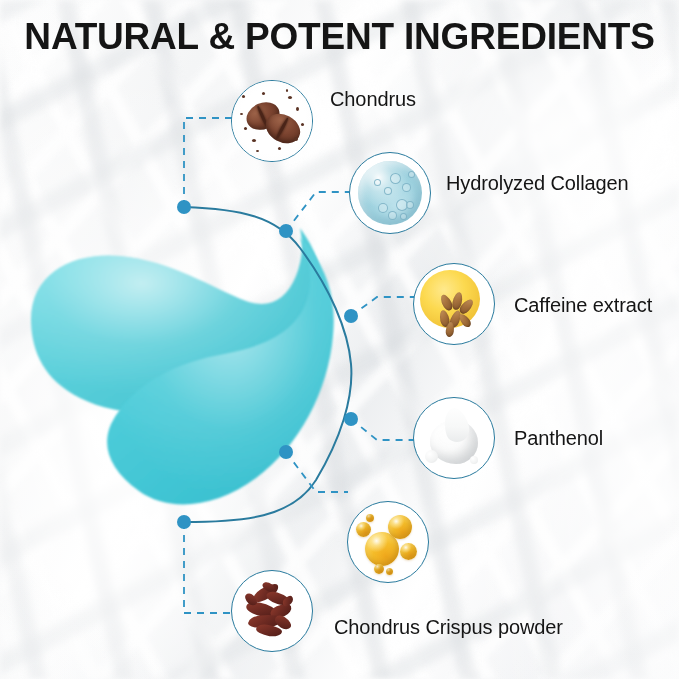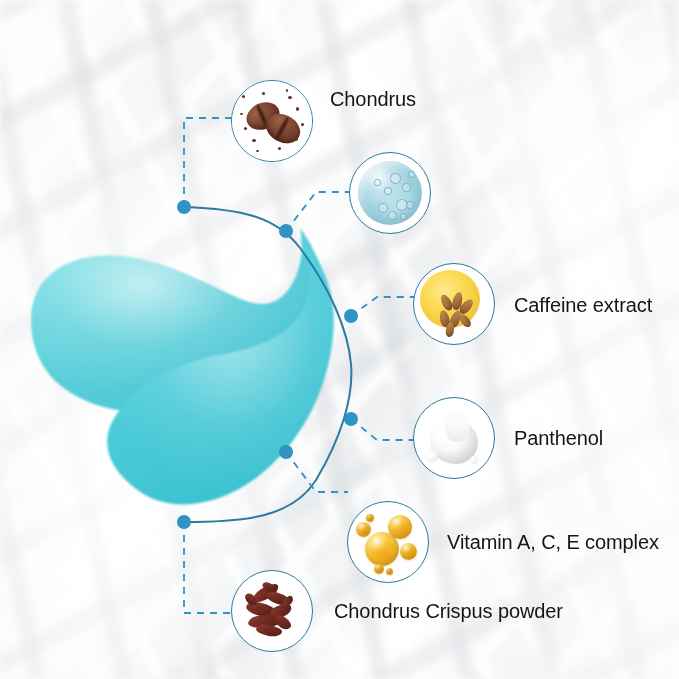--- a/index.html
+++ b/index.html
@@ -196,20 +196,21 @@
 <body>
 
 <div id="infographic">
 
   <div class="bg-layer bg-base"></div>
   <div class="bg-layer bg-caustic-a"></div>
   <div class="bg-layer bg-caustic-b"></div>
   <div class="bg-layer bg-sheen"></div>
   <div class="bg-layer bg-vignette"></div>
 
+  <div id="title">NATURAL &amp; POTENT INGREDIENTS</div>
 
   <svg id="patches" width="679" height="679" viewBox="0 0 679 679">
     <defs>
       <linearGradient id="patchTop" x1="0" y1="0" x2="1" y2="1">
         <stop offset="0%" stop-color="#7fe2e9"></stop>
         <stop offset="28%" stop-color="#63d4de"></stop>
         <stop offset="58%" stop-color="#52cbd7"></stop>
         <stop offset="100%" stop-color="#46c3d2"></stop>
       </linearGradient>
       <linearGradient id="patchBot" x1="0.2" y1="0" x2="0.85" y2="1">
@@ -330,20 +331,21 @@
       <div class="bub" style="left:34px; top:34px; width:6px;  height:6px;"></div>
       <div class="bub" style="left:46px; top:46px; width:10px; height:10px;"></div>
       <div class="bub" style="left:28px; top:50px; width:8px;  height:8px;"></div>
       <div class="bub" style="left:56px; top:48px; width:6px;  height:6px;"></div>
       <div class="bub" style="left:38px; top:58px; width:7px;  height:7px;"></div>
       <div class="bub" style="left:24px; top:26px; width:5px;  height:5px;"></div>
       <div class="bub" style="left:58px; top:18px; width:5px;  height:5px;"></div>
       <div class="bub" style="left:50px; top:60px; width:5px;  height:5px;"></div>
     </div>
   </div>
+  <div class="ing-label" style="left:446px; top:172px;">Hydrolyzed Collagen</div>
 
   <div class="ing-circle" style="left:413px; top:263px; width:82px; height:82px;">
     <div style="position:absolute;inset:0;">
       <div class="oil-pool" style="left:6px; top:6px; width:60px; height:58px;"></div>
       <div class="seed" style="left:28px; top:30px; width:9px;  height:17px; transform:rotate(-28deg);"></div>
       <div class="seed" style="left:39px; top:28px; width:9px;  height:18px; transform:rotate(14deg);"></div>
       <div class="seed" style="left:48px; top:34px; width:9px;  height:17px; transform:rotate(42deg);"></div>
       <div class="seed" style="left:26px; top:46px; width:9px;  height:17px; transform:rotate(-12deg);"></div>
       <div class="seed" style="left:37px; top:46px; width:9px;  height:18px; transform:rotate(22deg);"></div>
       <div class="seed" style="left:47px; top:49px; width:8px;  height:15px; transform:rotate(-38deg);"></div>
@@ -366,31 +368,30 @@
     <div style="position:absolute;inset:0;">
       <div class="vbub" style="left:17px; top:30px; width:34px; height:34px;"></div>
       <div class="vbub" style="left:40px; top:13px; width:24px; height:24px;"></div>
       <div class="vbub" style="left:52px; top:41px; width:17px; height:17px;"></div>
       <div class="vbub" style="left:8px;  top:20px; width:15px; height:15px;"></div>
       <div class="vbub" style="left:18px; top:12px; width:8px;  height:8px;"></div>
       <div class="vbub" style="left:26px; top:62px; width:10px; height:10px;"></div>
       <div class="vbub" style="left:38px; top:66px; width:7px;  height:7px;"></div>
     </div>
   </div>
-  <div class="ing-label" style="left:447px; top:531px;">Vitamin A, C, E complex</div>
 
   <div class="ing-circle" style="left:231px; top:570px; width:82px; height:82px;">
     <div style="position:absolute;inset:0;">
       <div class="weed" style="left:20px; top:16px; width:28px; height:12px; transform:rotate(-32deg);"></div>
       <div class="weed" style="left:34px; top:22px; width:24px; height:11px; transform:rotate(18deg);"></div>
       <div class="weed" style="left:14px; top:32px; width:30px; height:13px; transform:rotate(12deg);"></div>
       <div class="weed" style="left:38px; top:34px; width:22px; height:12px; transform:rotate(-22deg);"></div>
       <div class="weed" style="left:16px; top:44px; width:34px; height:13px; transform:rotate(-6deg);"></div>
       <div class="weed" style="left:42px; top:46px; width:18px; height:11px; transform:rotate(34deg);"></div>
       <div class="weed" style="left:24px; top:54px; width:26px; height:11px; transform:rotate(8deg);"></div>
       <div class="weed" style="left:12px; top:24px; width:14px; height:9px;  transform:rotate(44deg);"></div>
       <div class="weed" style="left:50px; top:26px; width:12px; height:8px;  transform:rotate(-48deg);"></div>
       <div class="weed" style="left:30px; top:12px; width:13px; height:8px;  transform:rotate(26deg);"></div>
     </div>
   </div>
-  <div class="ing-label" style="left:334px; top:600px;">Chondrus Crispus powder</div>
+  <div class="ing-label" style="left:334px; top:616px;">Chondrus Crispus powder</div>
 
 </div>
 
 </body></html>

